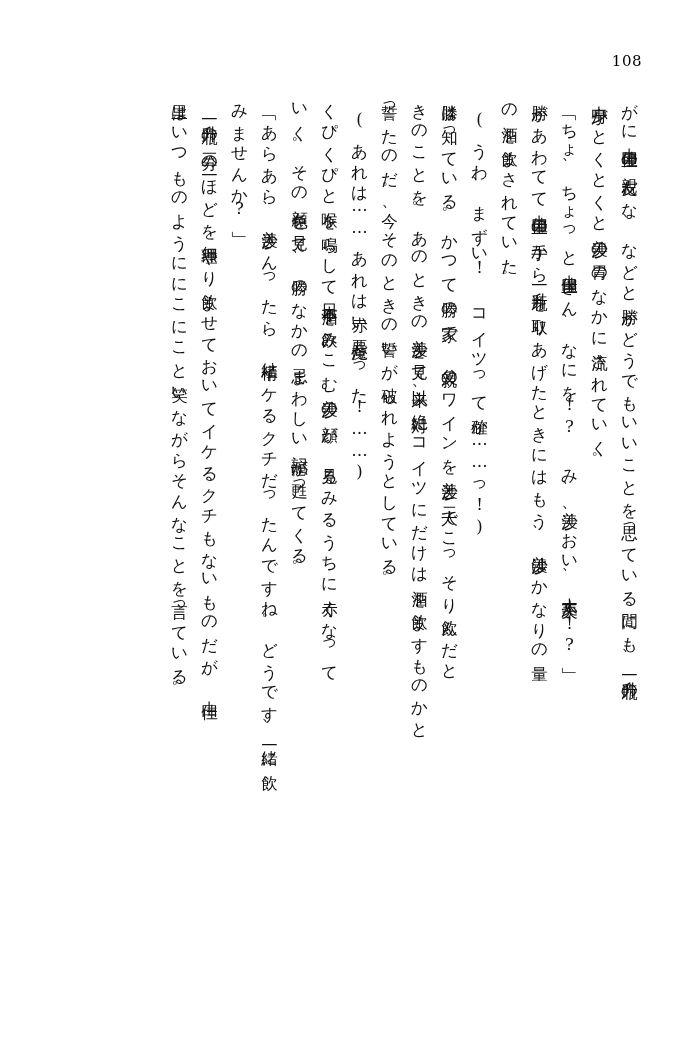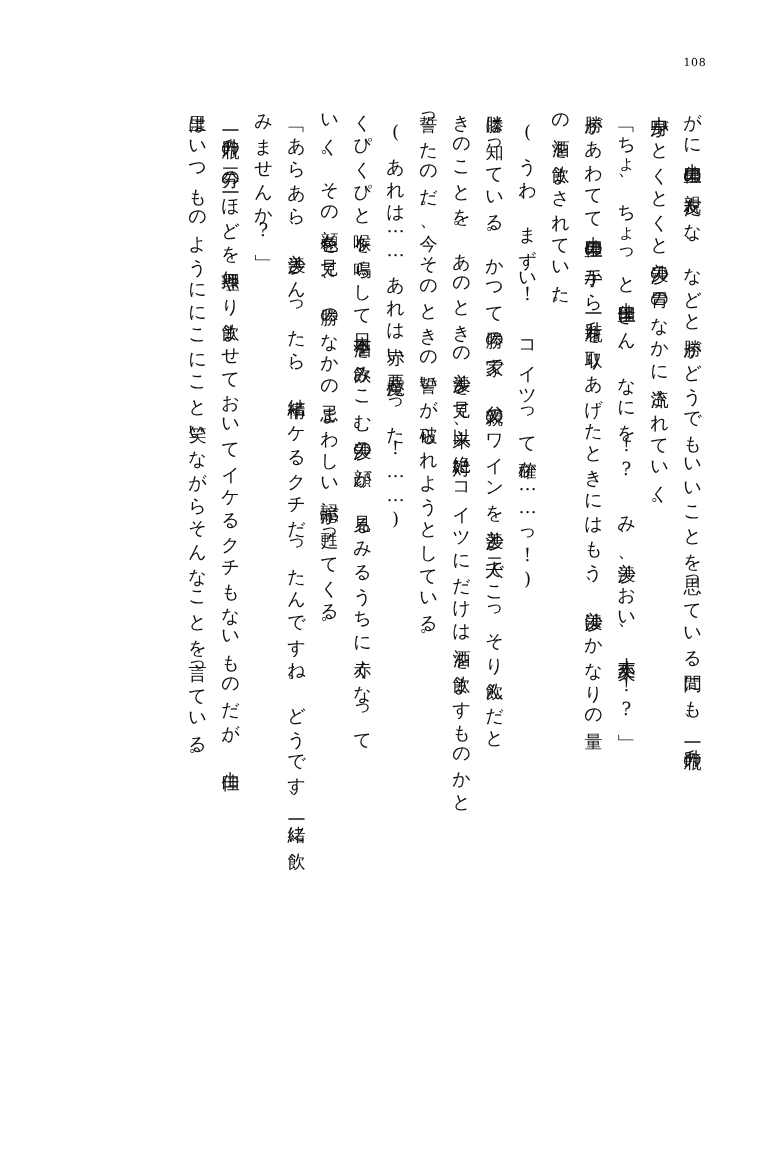--- a/index.html
+++ b/index.html
@@ -18,21 +18,21 @@
     position: relative;
     width: 700px;
     height: 1050px;
     background: #ffffff;
     box-sizing: border-box;
   }
   .page-number {
     position: absolute;
     top: 52px;
     right: 58px;
-    font-size: 10px;
+    font-size: 15px;
     letter-spacing: 0.5px;
     color: #000;
   }
   .text-body {
     position: absolute;
     top: 92px;
     right: 56px;
     left: 56px;
     bottom: 62px;
     display: flex;

